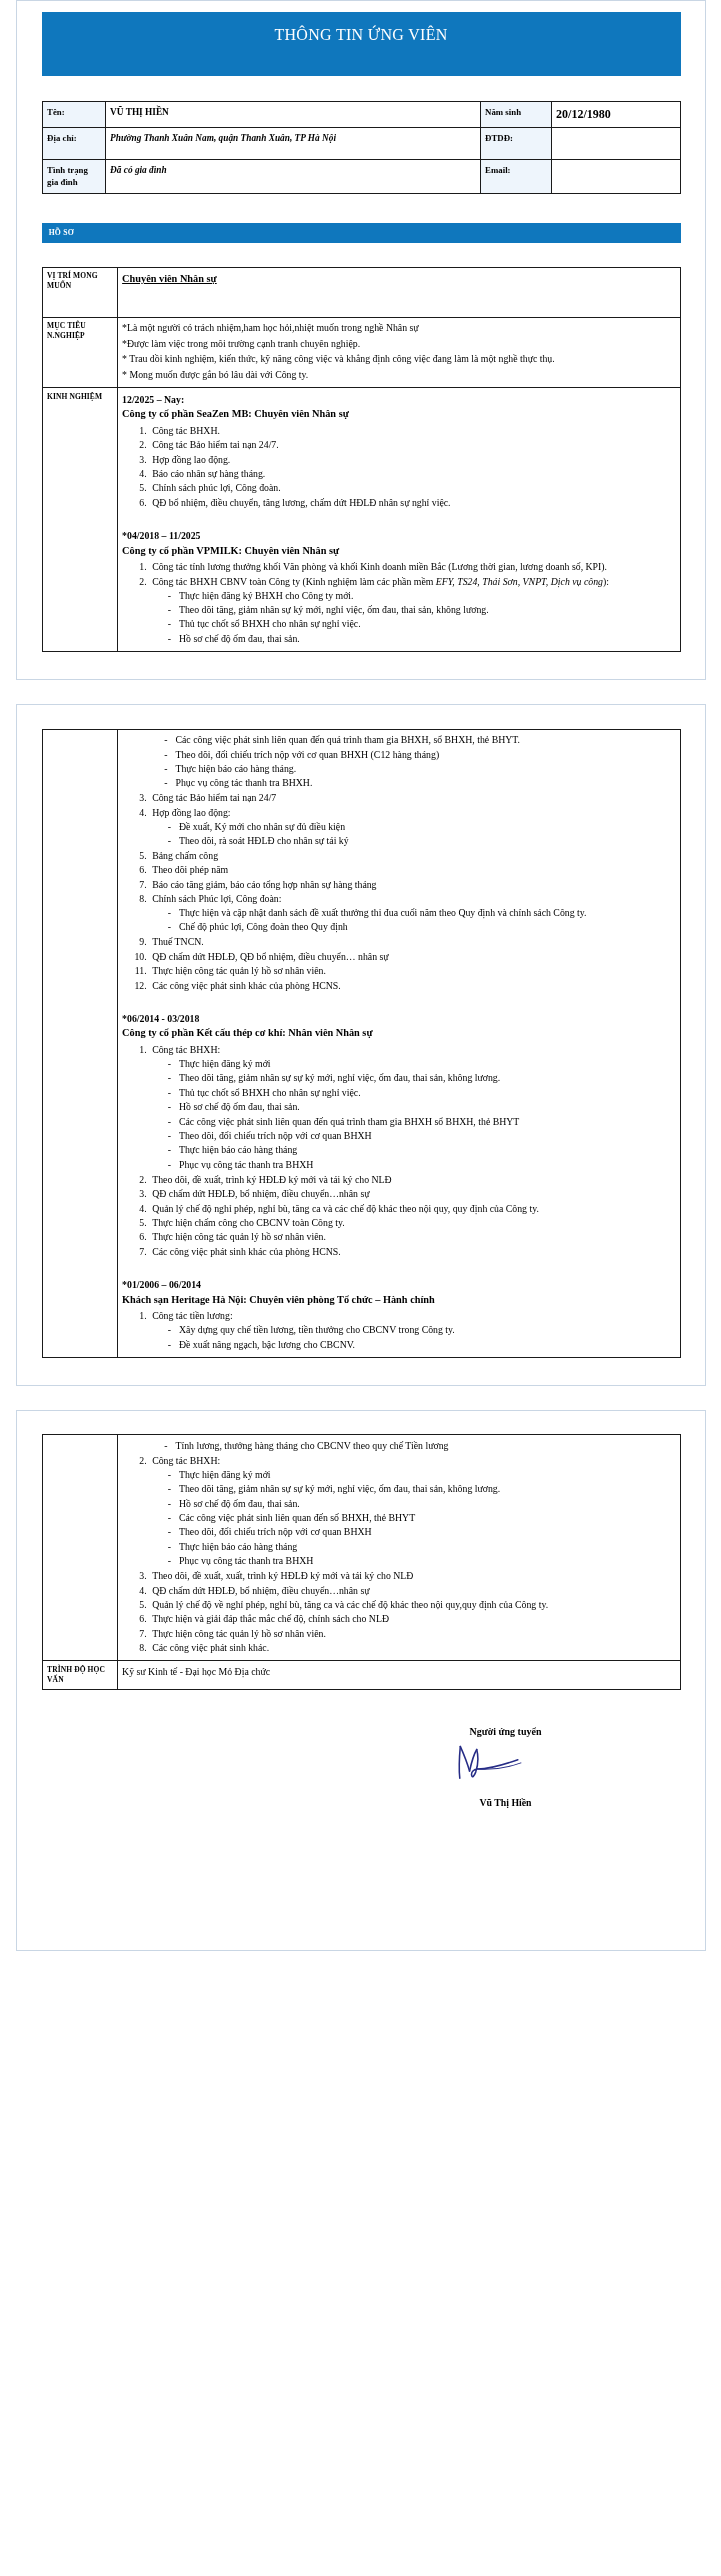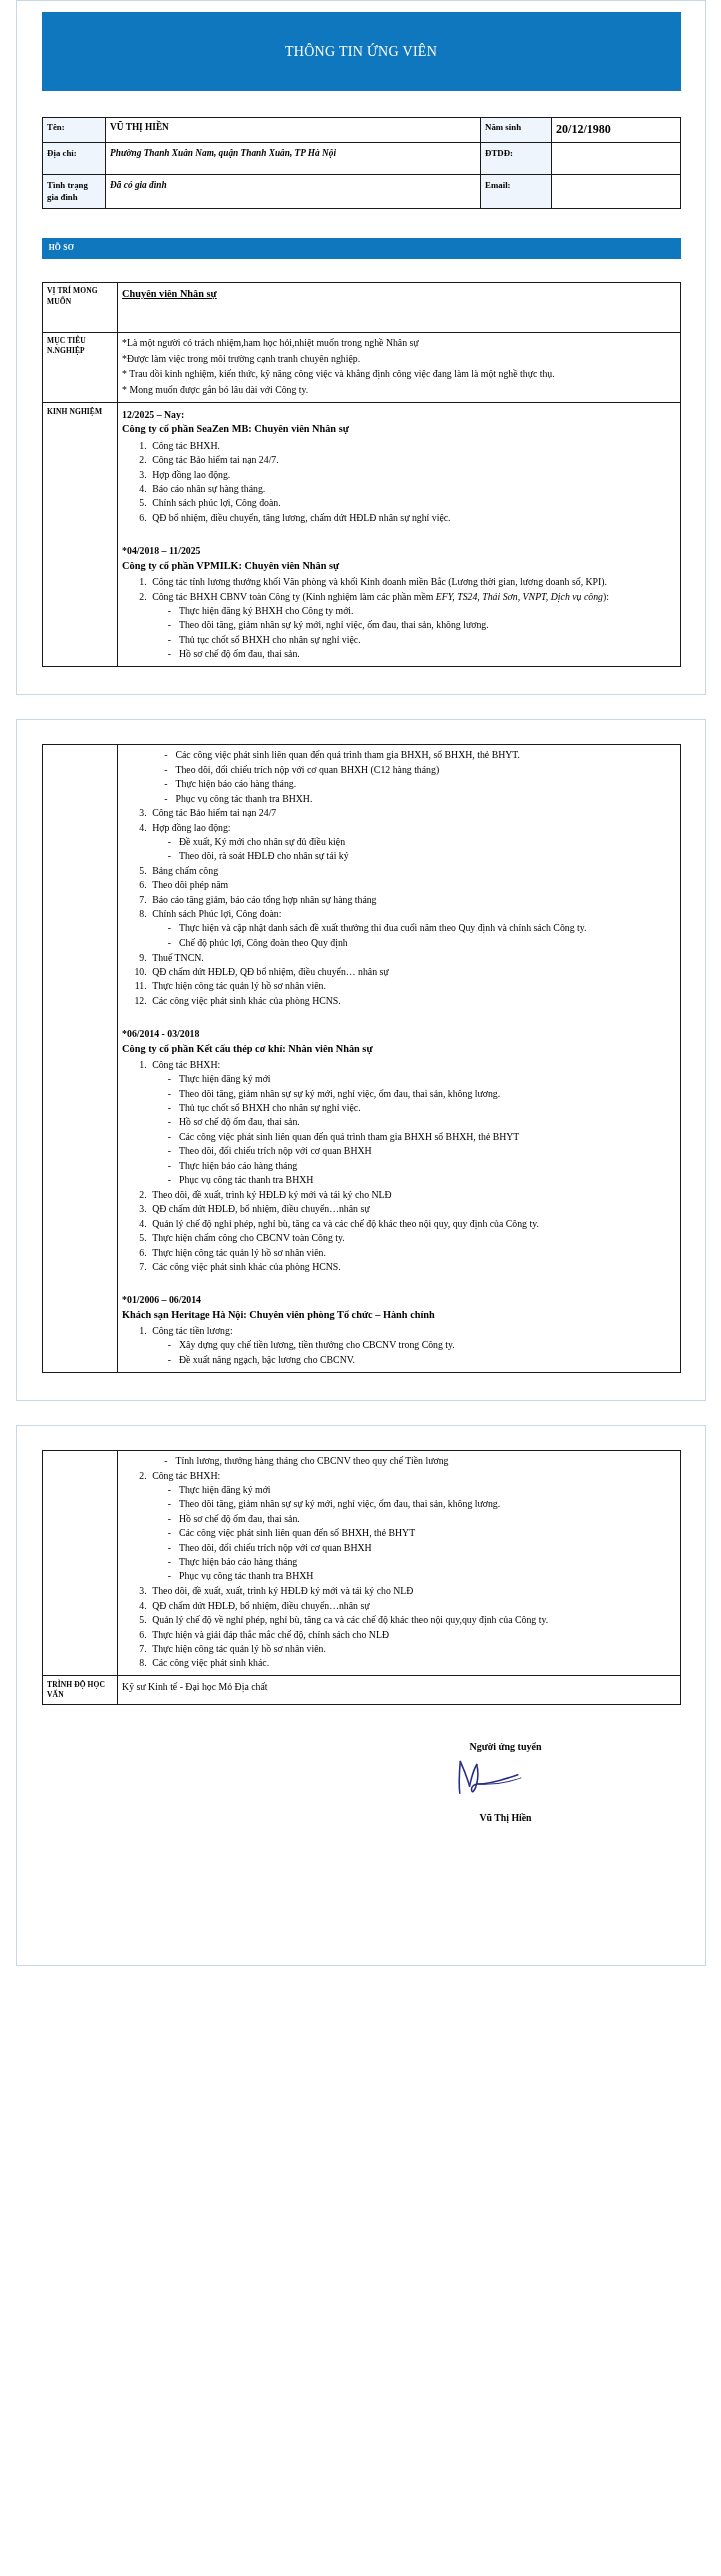--- a/index.html
+++ b/index.html
@@ -36,23 +36,23 @@
 
   
   .banner {
     background: #0f77bd;
     color: #ffffff;
     width: 639px;
     margin: 0 auto;
   }
   .banner-title {
     text-align: center;
-    font-size: 14px;
+    font-size: 16px;
     letter-spacing: 0.3px;
-    padding: 30px 0 29px 0;
+    padding: 12px 0 29px 0;
     font-family: "Liberation Serif", "DejaVu Serif", serif;
   }
   .banner-sub {
     font-size: 7.7px;
     font-weight: bold;
     padding: 4.6px 0 4.6px 7.2px;
     letter-spacing: 0.2px;
   }
   .banner-spacer { height: 13.4px; }
 
@@ -393,21 +393,21 @@
                 <li>Quản lý chế độ về nghỉ phép, nghỉ bù, tăng ca và các chế độ khác theo nội quy,quy định của Công ty.</li>
                 <li>Thực hiện và giải đáp thắc mắc chế độ, chính sách cho NLĐ</li>
                 <li>Thực hiện công tác quản lý hồ sơ nhân viên.</li>
                 <li>Các công việc phát sinh khác.</li>
               </ol>
             </td>
           </tr>
 
           <tr>
             <td class="sec-lbl">TRÌNH ĐỘ HỌC VẤN</td>
-            <td class="sec-body edu-val">Kỹ sư Kinh tế - Đại học Mỏ Địa chất</td>
+            <td class="sec-body edu-val">Kỹ sư Kinh tế - Đại học Mỏ Địa chức</td>
           </tr>
 
         </tbody>
       </table>
 
       <div class="sign-wrap">
         <div class="sign-inner">
           <div class="sign-title">Người ứng tuyển</div>
           <div class="sign-img">
             <svg width="113" height="52" viewBox="0 0 220 100" aria-hidden="true">

